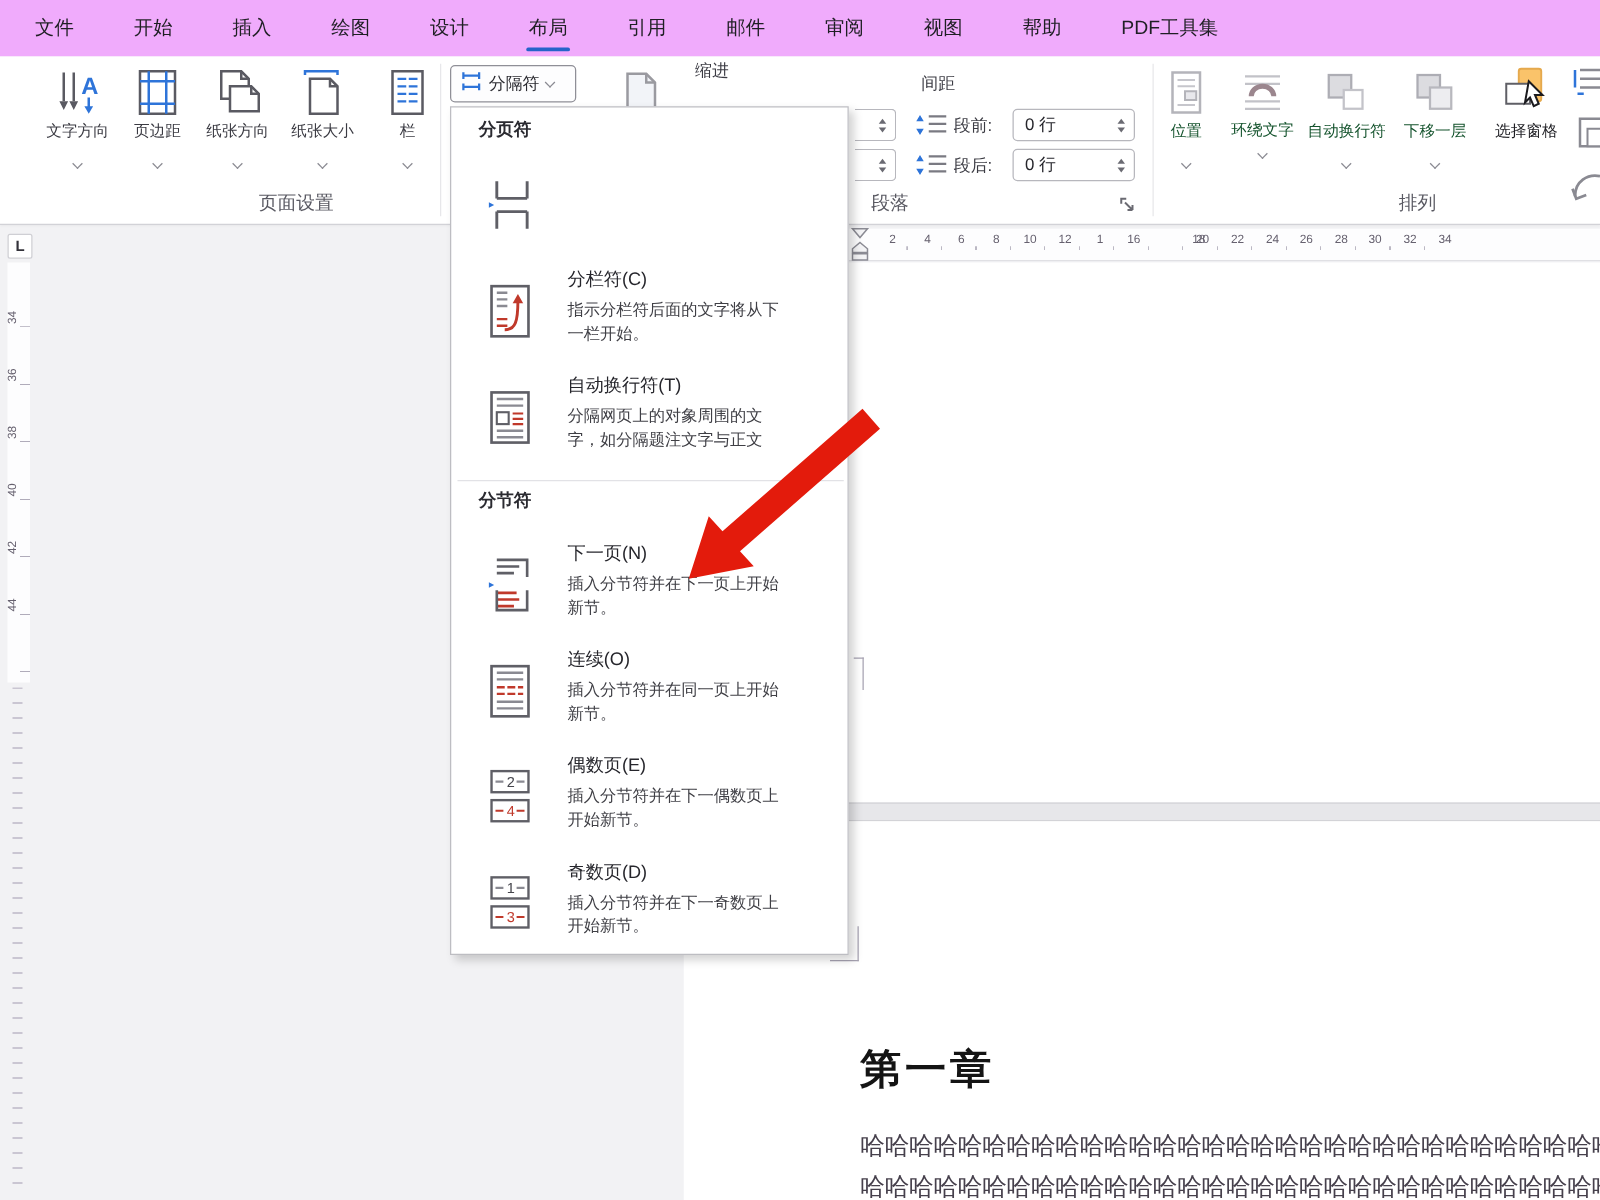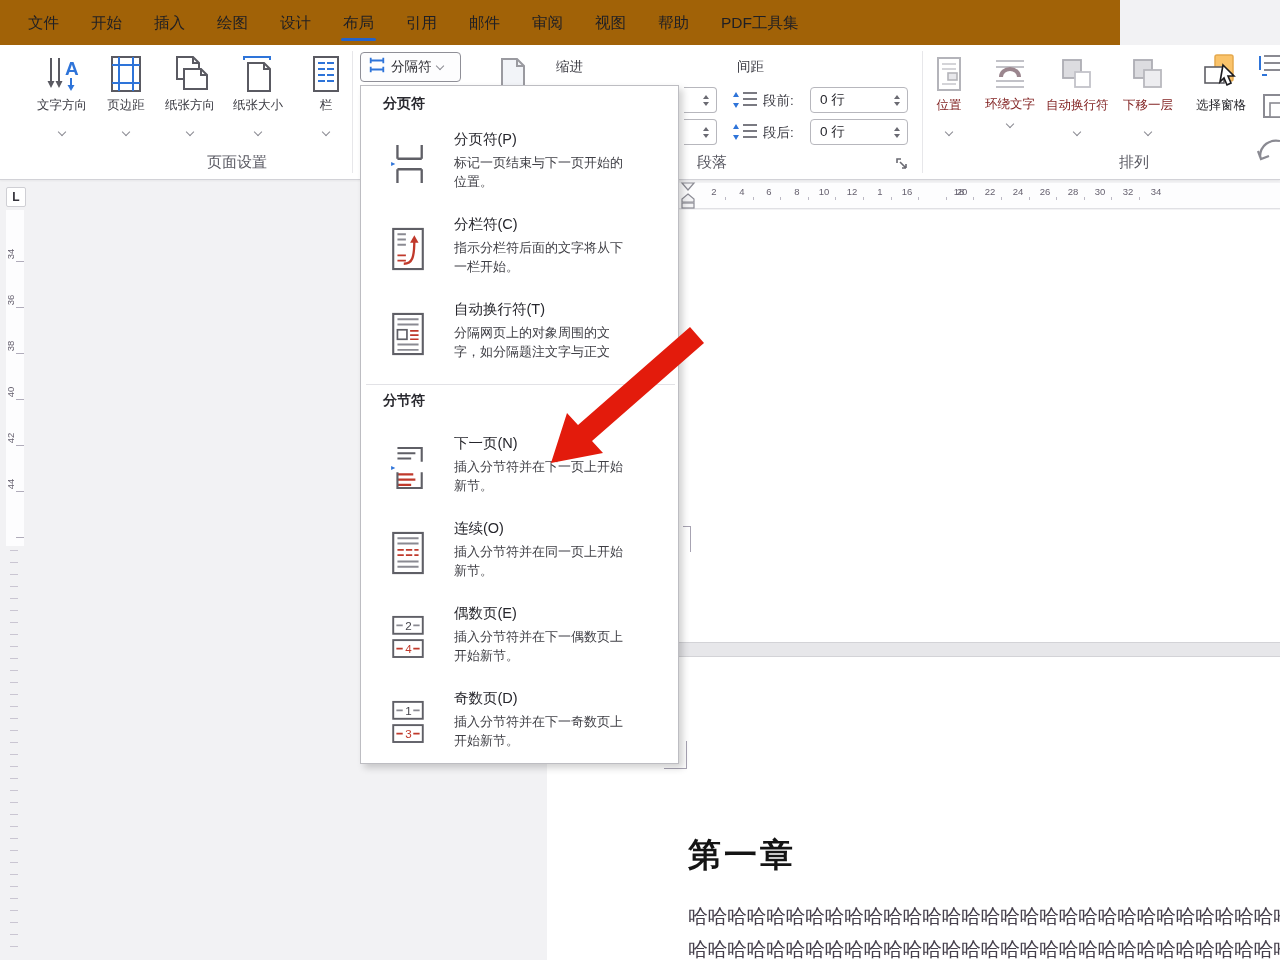--- a/index.html
+++ b/index.html
@@ -1,33 +1,33 @@
 <!DOCTYPE html>
 <html><head>
 <meta charset="utf-8">
 <style>
   * { margin:0; padding:0; box-sizing:border-box; }
   html,body { width:1280px; height:960px; overflow:hidden; }
   body { font-family:"Liberation Sans", sans-serif; background:#f2f2f4; position:relative; }
 
   
-  .menubar { position:absolute; left:0; top:0; width:1120px; height:45px; background:#a16207; display:flex; align-items:center; padding-left:12px; z-index:40; }
+  .menubar { position:absolute; left:0; top:0; width:1280px; height:45px; background:#f0abfc; display:flex; align-items:center; padding-left:12px; z-index:40;gap:16px; }
   .menu-item { position:relative; font-size:15.5px; color:#1f1f24; padding:0 16px; height:45px; line-height:45px; white-space:nowrap; cursor:default; }
   .menu-item.active::after { content:""; position:absolute; left:14px; right:14px; bottom:4px; height:3px; border-radius:2px; background:#2563c9; }
 
   
   .ribbon { position:absolute; left:0; top:45px; width:1280px; height:135px; background:#ffffff; border-bottom:1px solid #d2d2d7; box-shadow:0 1px 2px rgba(0,0,0,.05); z-index:30; }
   .big-btn { position:absolute; top:8px; width:62px; text-align:center; }
   .big-btn .icon { height:42px; display:flex; align-items:center; justify-content:center; }
   .big-btn .lbl { font-size:12.5px; color:#3a3a42; line-height:16px; margin-top:2px; white-space:nowrap; }
   .chev { display:inline-block; width:6px; height:6px; border-right:1.4px solid #8a8a92; border-bottom:1.4px solid #8a8a92; transform:rotate(45deg); }
   .big-btn .chevrow { margin-top:8px; height:8px; }
   .grp-label { position:absolute; top:108px; font-size:15px; color:#595962; }
   .vsep { position:absolute; top:6px; height:122px; width:1px; background:#e7e7ea; }
-  .gray .lbl { color:#7f1d1d; }
+  .gray .lbl { color:#14532d; }
 
   .breaks-btn { position:absolute; left:360px; top:7px; width:101px; height:30px; border:1px solid #8f8f97; border-radius:4px; background:#fdfdfe; display:flex; align-items:center; padding:0 7px; gap:5px; z-index:35; }
   .breaks-btn .blbl { font-size:13.5px; color:#2b2b31; white-space:nowrap; }
 
   .small-lbl { position:absolute; font-size:13.5px; color:#3c3c44; }
   .num-field { position:absolute; height:26px; border:1px solid #b7b7bd; border-radius:4px; background:#fff; font-size:13.5px; color:#26262c; display:flex; align-items:center; padding-left:9px; }
   .spinners { position:absolute; right:7px; top:0; height:100%; display:flex; flex-direction:column; justify-content:center; gap:3px; }
   .tri-up { width:0; height:0; border-left:3.5px solid transparent; border-right:3.5px solid transparent; border-bottom:4.5px solid #6a6a72; }
   .tri-dn { width:0; height:0; border-left:3.5px solid transparent; border-right:3.5px solid transparent; border-top:4.5px solid #6a6a72; }
   .stub-field { position:absolute; left:684px; width:33px; height:26px; border:1px solid #b7b7bd; border-left:none; border-radius:0 4px 4px 0; background:#fff; }
@@ -168,21 +168,21 @@
     <span class="chev" style="margin-top:-3px;"></span>
   </div>
 
   <div style="position:absolute; left:498px; top:12px;">
     <svg width="30" height="36" viewBox="0 0 30 36">
       <path d="M4 2 h15 l7 7 v25 h-22 z" stroke="#9a9aa0" stroke-width="2" fill="#f2f4f8"></path>
       <path d="M19 2 v7 h7" stroke="#9a9aa0" stroke-width="2" fill="none"></path>
     </svg>
   </div>
 
-  <div class="small-lbl" style="left:556px; top:13px;">缩进</div>
+  <div class="small-lbl" style="left:556px; top:3px;">缩进</div>
   <div class="small-lbl" style="left:737px; top:13px;">间距</div>
 
   <div class="stub-field" style="top:42px;">
     <div class="spinners">
         <span class="tri-up"></span>
         <span class="tri-dn"></span>
       </div>
   </div>
   <div class="stub-field" style="top:74px;">
     <div class="spinners">
@@ -368,24 +368,20 @@
   <div class="dd-header" style="top:9px;">分页符</div>
 
   <div class="dd-item" style="top:40px;">
     <div class="ic">
       <svg width="38" height="48" viewBox="0 0 36 44">
         <path d="M2 20 l4 2 l-4 2 z" fill="#2e74d9"></path>
         <path d="M8 4 V17 M31 4 V17 M8 17 H31" stroke="#5f5f66" stroke-width="2.2" fill="none"></path>
         <path d="M8 27 V40 M31 27 V40 M8 27 H31" stroke="#5f5f66" stroke-width="2.2" fill="none"></path>
       </svg>
     </div>
-    <div class="txt">
-      <div class="dd-title">分页符(P)</div>
-      <div class="dd-desc"><span>标记一页结束与下一页开始的</span><br><span>位置。</span></div>
-    </div>
   </div>
 
   <div class="dd-item" style="top:125px;">
     <div class="ic">
       <svg width="38" height="48" viewBox="0 0 36 44">
         <rect x="4" y="3" width="28" height="38" stroke="#5f5f66" stroke-width="2" fill="#fff"></rect>
         <path d="M8 8 h8 M8 13 h8 M8 18 h8" stroke="#8a8a92" stroke-width="1.8"></path>
         <path d="M8 28 h8 M8 33 h8" stroke="#c0392b" stroke-width="1.8"></path>
         <path d="M14 36 C22 36 24 30 24 14" stroke="#c0392b" stroke-width="2.2" fill="none"></path>
         <path d="M20 16 l4 -7 l4 7 z" fill="#c0392b"></path>

